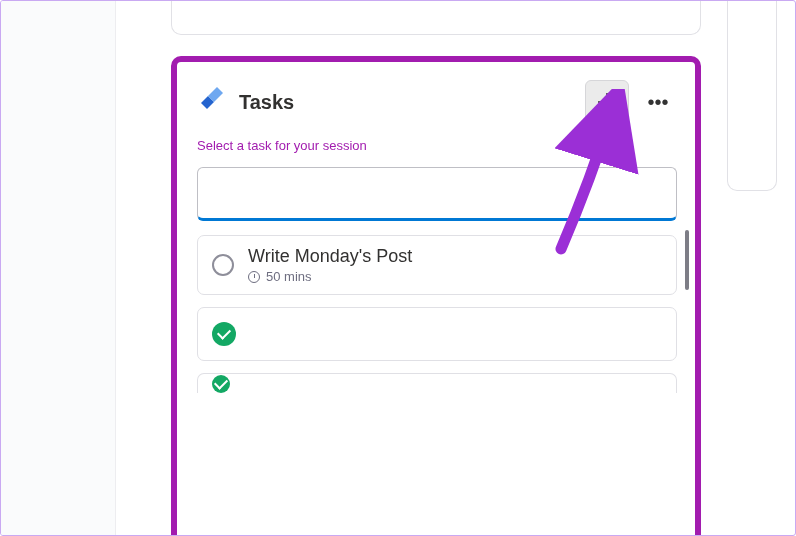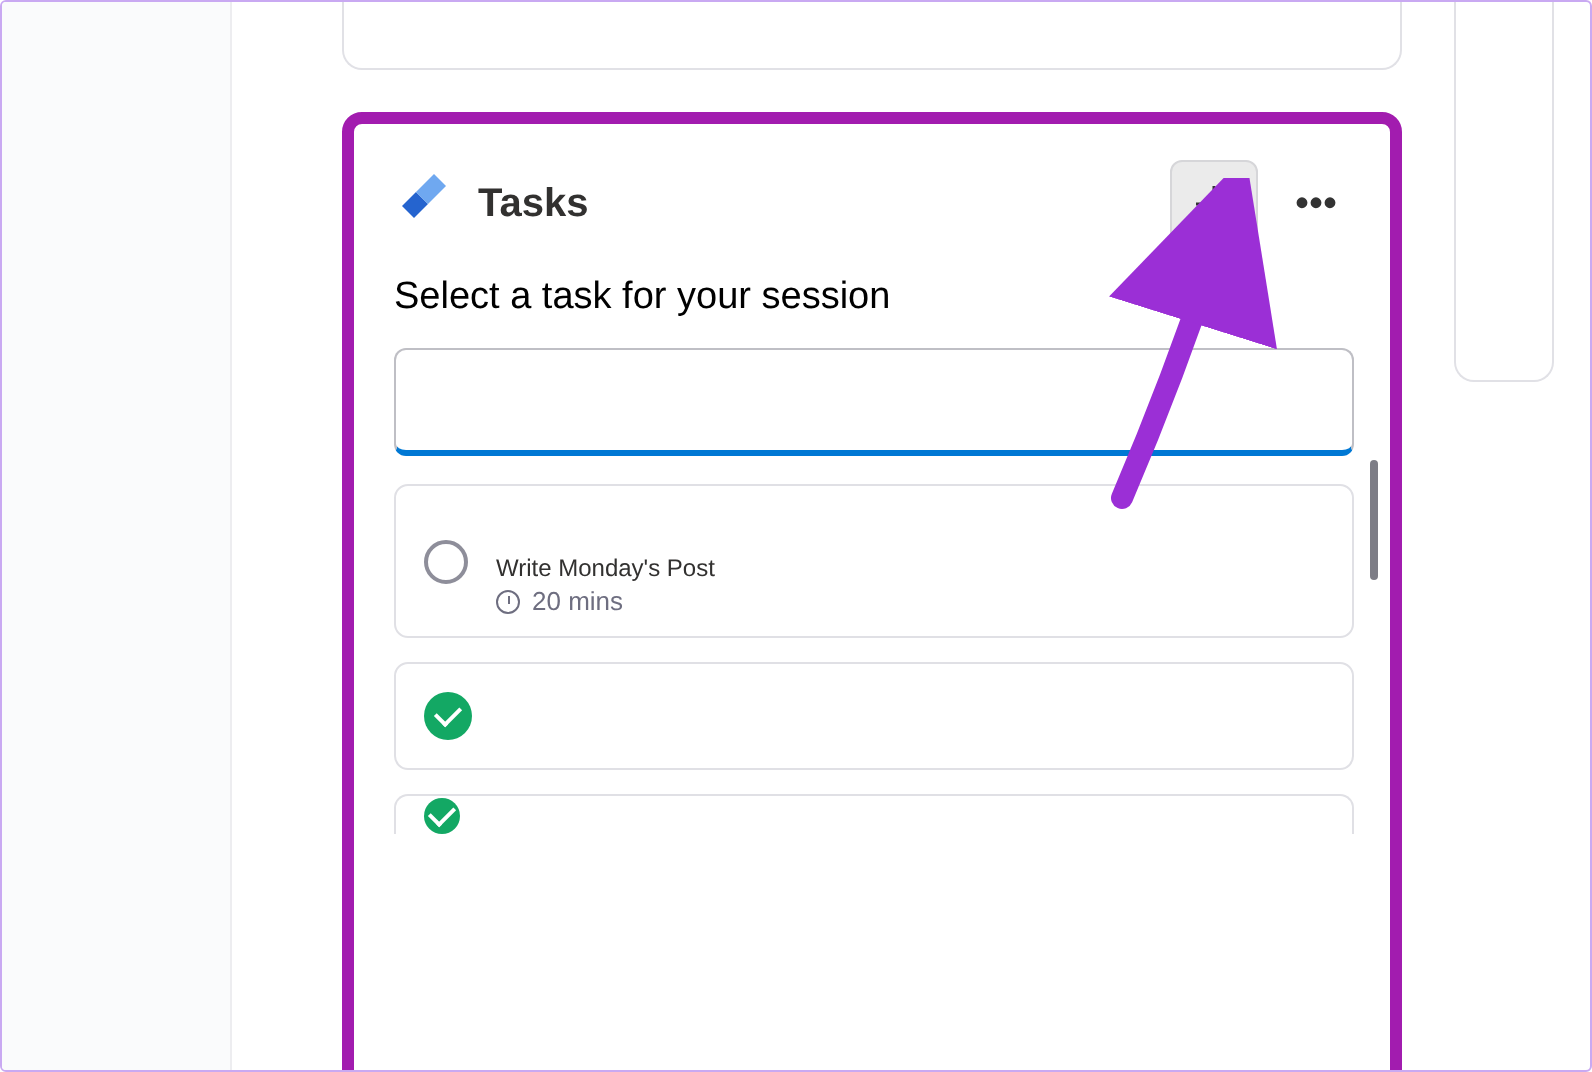--- a/index.html
+++ b/index.html
@@ -80,22 +80,22 @@
     .more-btn {
       width: 34px; height: 34px;
       display: flex;
       align-items: center;
       justify-content: center;
       cursor: pointer;
       font-size: 20px;
       color: #333;
     }
     .subtitle {
-      font-size: 19px;
-      color: #000000;
+      font-size: 13px;
+      color: #a21caf;
       margin: 8px 0 14px 0;
     }
     .task-input {
       width: 480px;
       height: 54px;
       border: 1px solid #bfbfc5;
       border-bottom: 3px solid #0078d4;
       border-radius: 6px;
       padding: 0 14px;
       font-size: 18px;
@@ -131,21 +131,21 @@
       cursor: pointer;
     }
     .radio-done::after {
       content: '';
       width: 10px; height: 6px;
       border-left: 2.5px solid #fff;
       border-bottom: 2.5px solid #fff;
       transform: rotate(-45deg) translate(1px,-1px);
     }
     .task-text { display: flex; flex-direction: column; gap: 2px;}
-    .task-title { font-size: 12px; color: #323130; margin-top: 24px; }
+    .task-title { font-size: 18px; color: #323130; }
     .task-done .task-title { text-decoration: line-through; color: #555; }
     .task-meta {
       display: flex; align-items: center; gap: 6px;
       font-size: 13px; color: #6e6e80;
     }
     .clock {
       width: 12px; height: 12px;
       border: 1px solid #6e6e80;
       border-radius: 50%;
       position: relative;
@@ -200,21 +200,21 @@
   <div class="subtitle">Select a task for your session</div>
 
   <input class="task-input" type="text" value="" style="">
 
   <div class="task-item">
     <div class="radio-empty"></div>
     <div class="task-text">
       <div class="task-title">Write Monday's Post</div>
       <div class="task-meta">
         <span class="clock"></span>
-        <span>20 mins</span>
+        <span>50 mins</span>
       </div>
     </div>
   </div>
 
 
   <div class="task-item task-done">
     <div class="radio-done"></div>
   </div>
 
   <div class="task-item" style="height:20px;min-height:0;padding:4px 14px;border-bottom:none;border-radius:7px 7px 0 0;">

